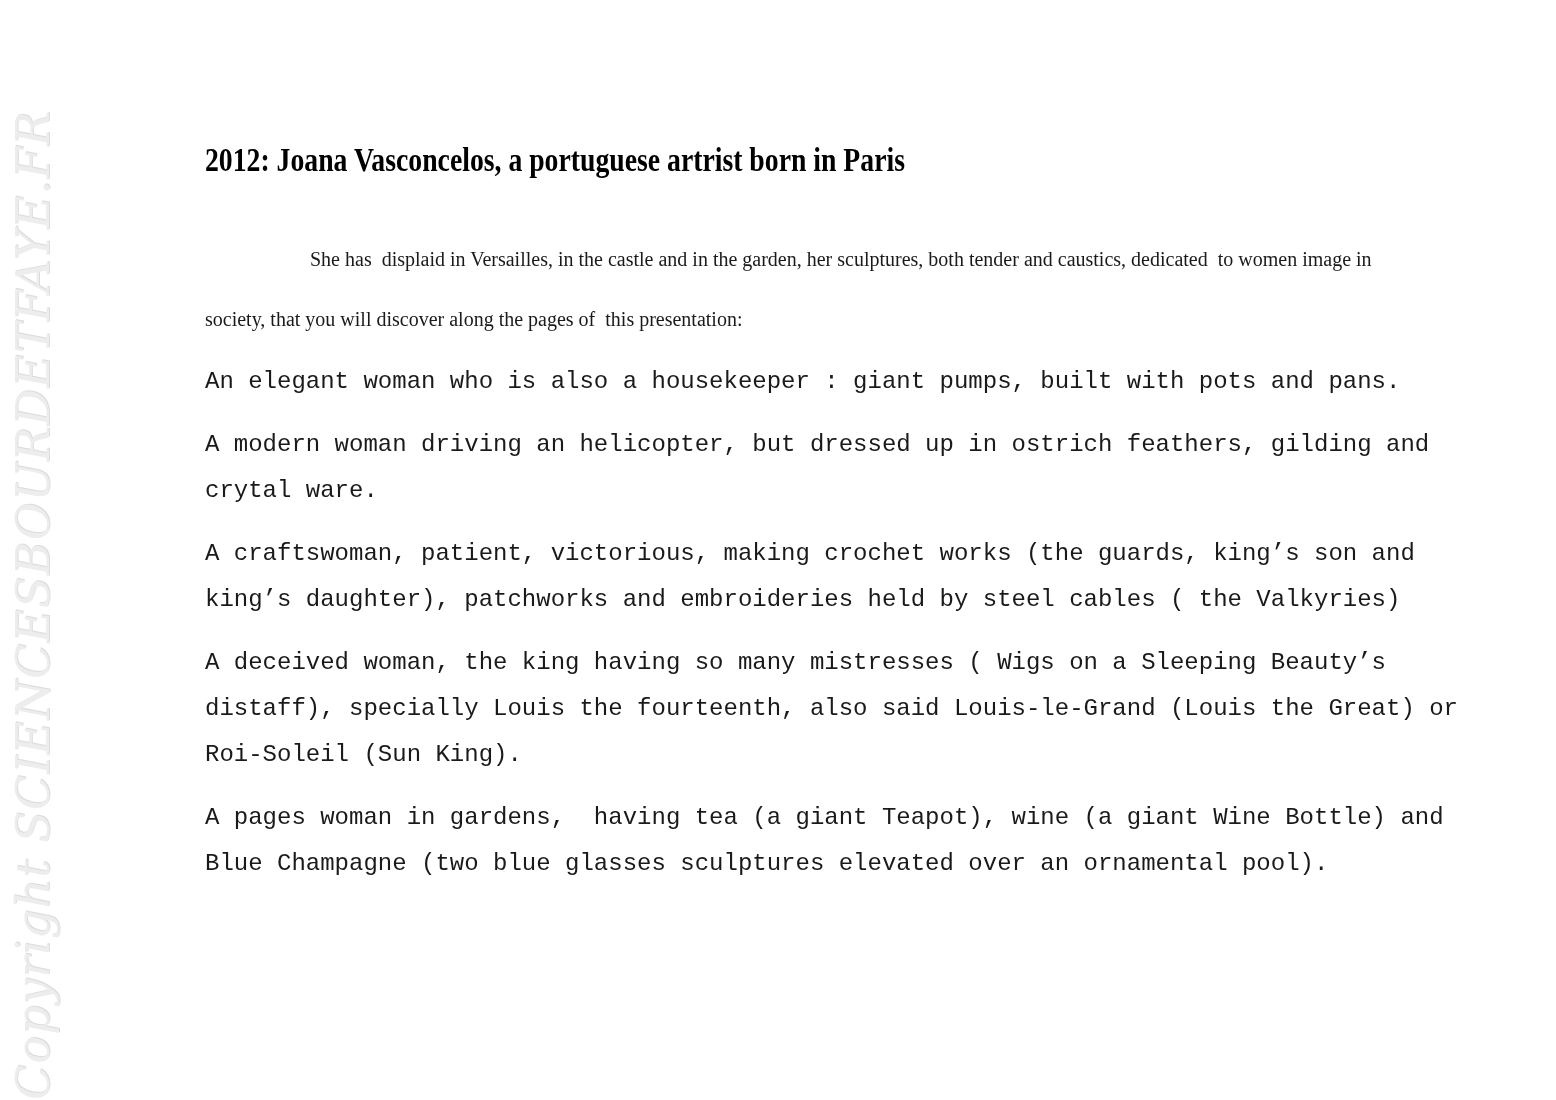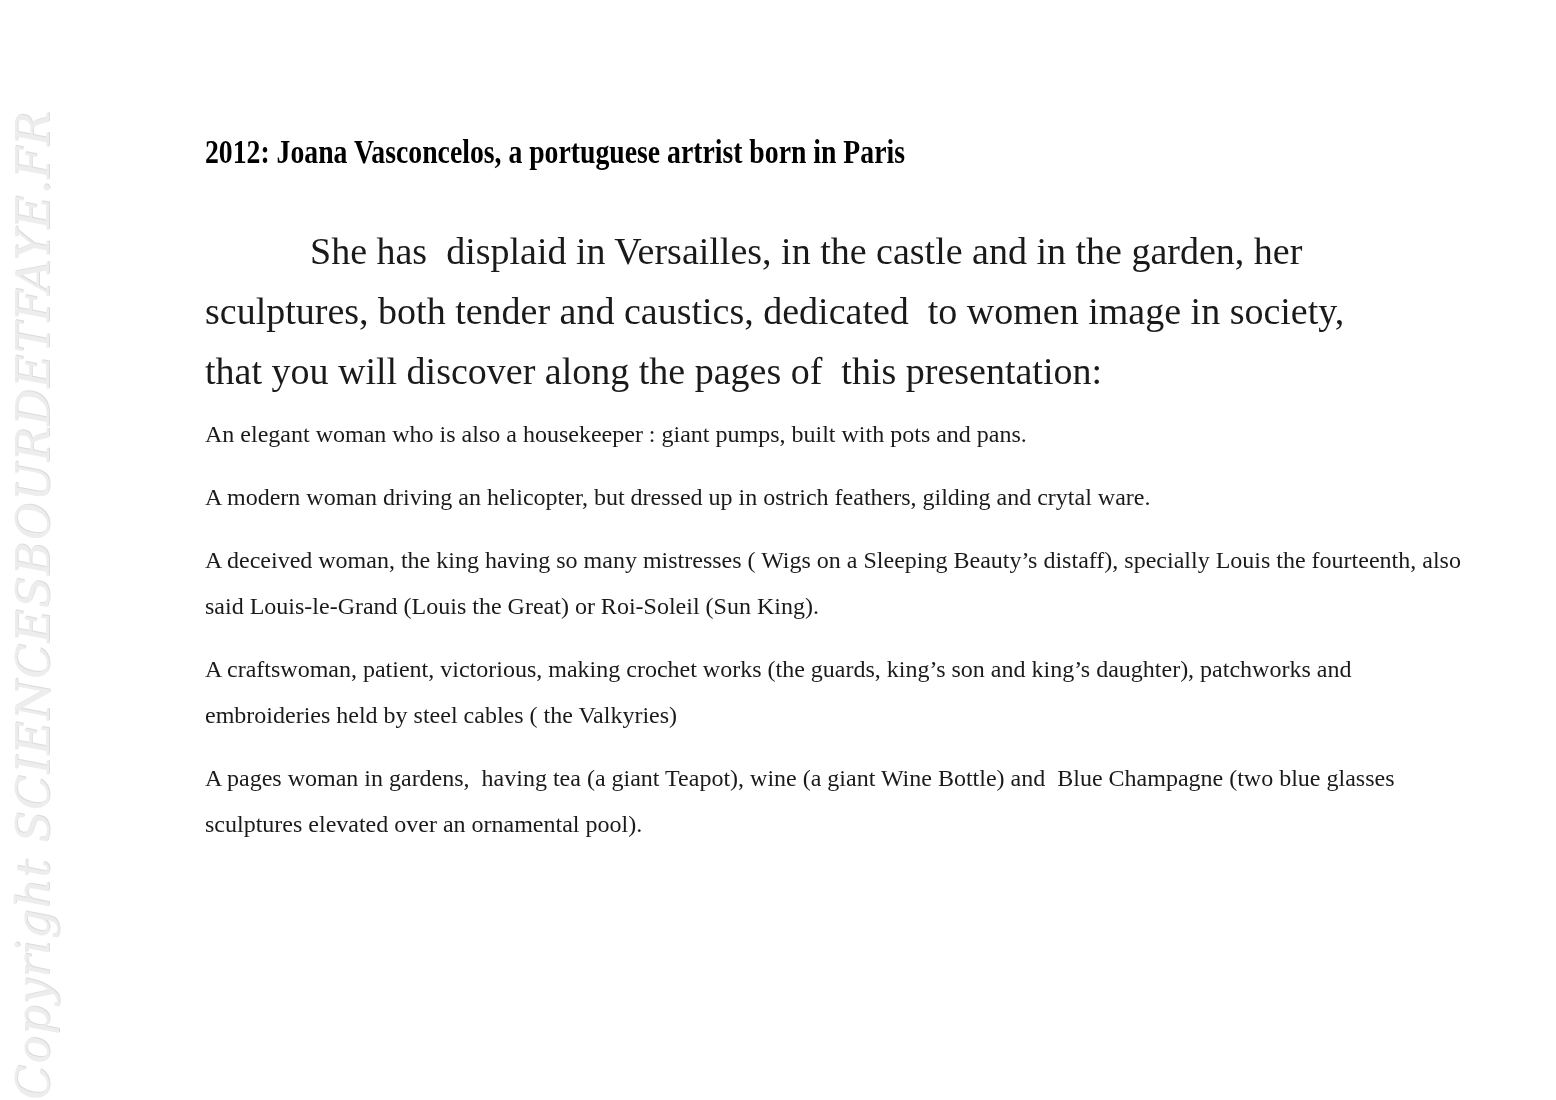--- a/index.html
+++ b/index.html
@@ -24,42 +24,42 @@
     font-style: italic;
     font-size: 46px;
     letter-spacing: 1px;
     color: #ededed;
     text-shadow: 1px 1px 0 #dddddd;
     user-select: none;
   }
   .content {
     position: absolute;
     left: 205px;
-    top: 132px;
+    top: 140px;
     width: 1260px;
   }
   .doc-title {
     margin: 0;
     font-size: 33px;
     font-weight: bold;
     color: #000000;
     white-space: nowrap;
     transform: scaleX(0.84);
     transform-origin: 0 50%;
     line-height: 41px;
   }
   .intro {
     margin: 48px 0 10px 0;
     max-width: 1190px;
-    font-size: 38px;
+    font-size: 20px;
     line-height: 60px;
     text-indent: 105px;
     white-space: pre-wrap;
   }
-  .item-list { margin: 0; padding: 0; list-style: none; max-width: 1345px; }
+  .item-list { margin: 0; padding: 0; list-style: none; max-width: 1345px; font-family: Liberation Mono, monospace; }
   .item-list p.item {
     margin: 0 0 17px 0;
     font-size: 24px;
     line-height: 46px;
     white-space: pre-wrap;
   }
 </style>
 </head>
 <body>
 
@@ -73,21 +73,21 @@
 
     <p class="intro">She has  displaid in Versailles, in the castle and in the garden, her sculptures, both tender and caustics, dedicated  to women image in society, that you will discover along the pages of  this presentation:</p>
 
     <div class="item-list">
 
         <p class="item">An elegant woman who is also a housekeeper : giant pumps, built with pots and pans.</p>
 
 
         <p class="item">A modern woman driving an helicopter, but dressed up in ostrich feathers, gilding and crytal ware.</p>
 
+        <p class="item">A craftswoman, patient, victorious, making crochet works (the guards, king’s son and king’s daughter), patchworks and embroideries held by steel cables ( the Valkyries)</p>
+
         <p class="item">A deceived woman, the king having so many mistresses ( Wigs on a Sleeping Beauty’s distaff), specially Louis the fourteenth, also said Louis-le-Grand (Louis the Great) or Roi-Soleil (Sun King).</p>
-
-        <p class="item">A craftswoman, patient, victorious, making crochet works (the guards, king’s son and king’s daughter), patchworks and embroideries held by steel cables ( the Valkyries)</p>
 
         <p class="item">A pages woman in gardens,  having tea (a giant Teapot), wine (a giant Wine Bottle) and  Blue Champagne (two blue glasses sculptures elevated over an ornamental pool).</p>
       </div>
 
   </div>
 </div>
 
 </body></html>

